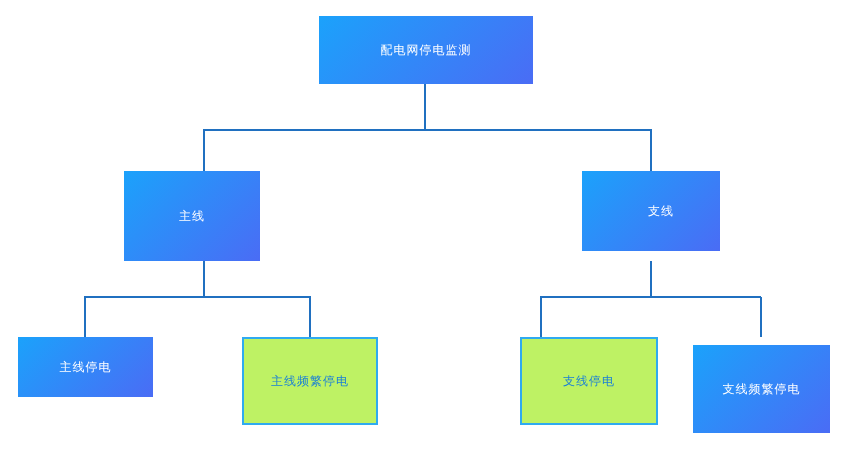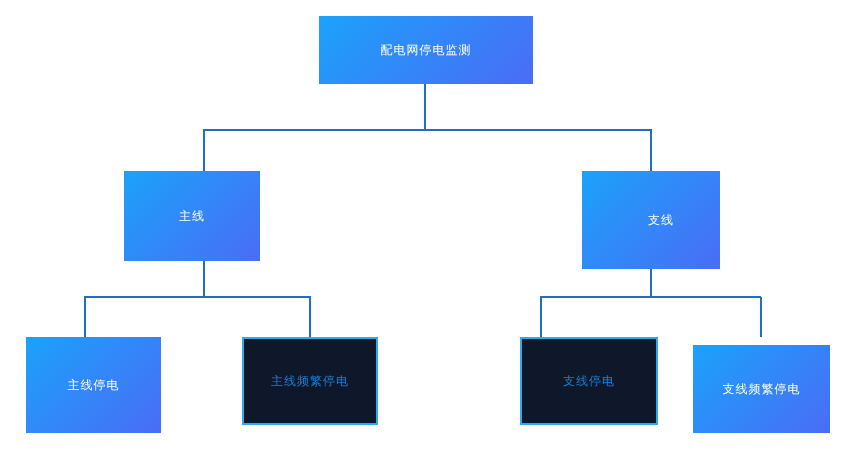--- a/index.html
+++ b/index.html
@@ -24,33 +24,33 @@
     font-size: 12px;
     letter-spacing: 1px;
     cursor: pointer;
     user-select: none;
   }
   .node-solid {
     background: linear-gradient(135deg, #1ba2fb 0%, #4a6cf5 100%);
     color: #ffffff;
   }
   .node-outline {
-    background: #0f172a;
+    background: #bef264;
     border: 2px solid #2faaf0;
     color: #1b80d5;
   }
   .connector {
     position: absolute;
     background: #2070c0;
   }
   
   .pos-root            { left: 319px; top: 16px;  width: 214px; height: 68px; }
   .pos-main            { left: 124px; top: 171px; width: 136px; height: 90px; }
-  .pos-branch          { left: 582px; top: 171px; width: 138px; height: 98px; padding-left: 20px; }
-  .pos-main-outage     { left: 26px;  top: 337px; width: 135px; height: 96px; }
+  .pos-branch          { left: 582px; top: 171px; width: 138px; height: 80px; padding-left: 20px; }
+  .pos-main-outage     { left: 18px;  top: 337px; width: 135px; height: 60px; }
   .pos-main-frequent   { left: 242px; top: 337px; width: 136px; height: 88px; }
   .pos-branch-outage   { left: 472px; top: 337px; width: 138px; height: 88px; margin-left: 48px; }
   .pos-branch-frequent { left: 693px; top: 337px; width: 137px; height: 88px; margin-top: 8px; }
   
   .c-root-stem    { left: 424px; top: 84px;  width: 2px;   height: 46px; }
   .c-l1-hbar      { left: 203px; top: 129px; width: 449px; height: 2px; }
   .c-main-drop    { left: 203px; top: 130px; width: 2px;   height: 41px; }
   .c-branch-drop  { left: 650px; top: 130px; width: 2px;   height: 41px; }
   .c-main-stem    { left: 203px; top: 261px; width: 2px;   height: 36px; }
   .c-l2a-hbar     { left: 84px;  top: 296px; width: 227px; height: 2px; }

